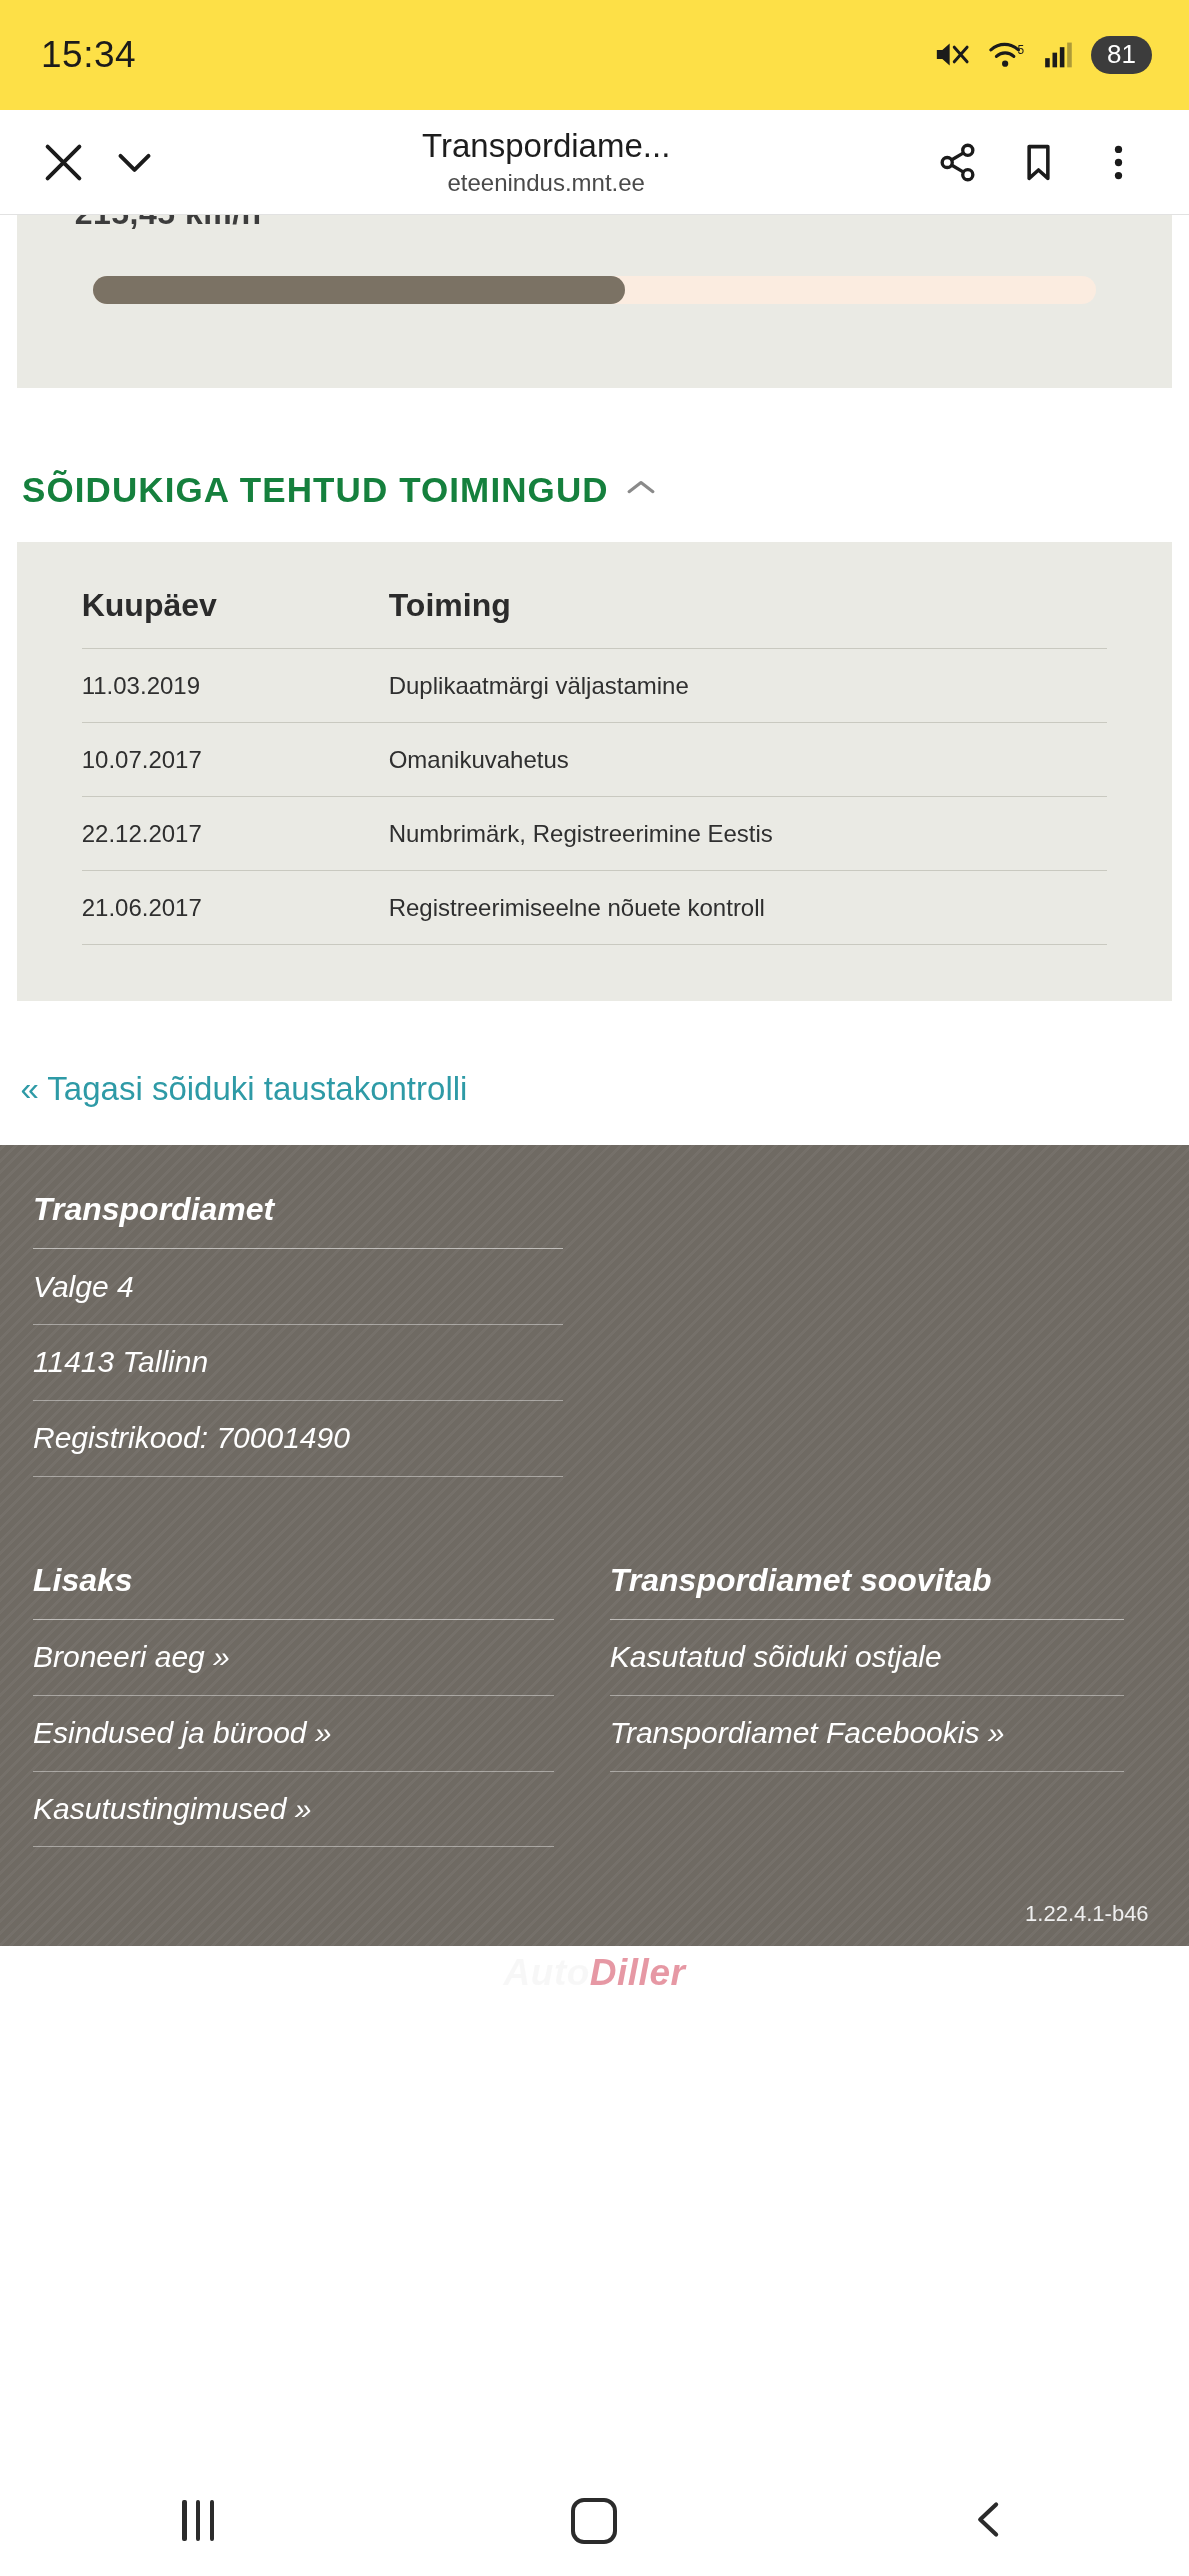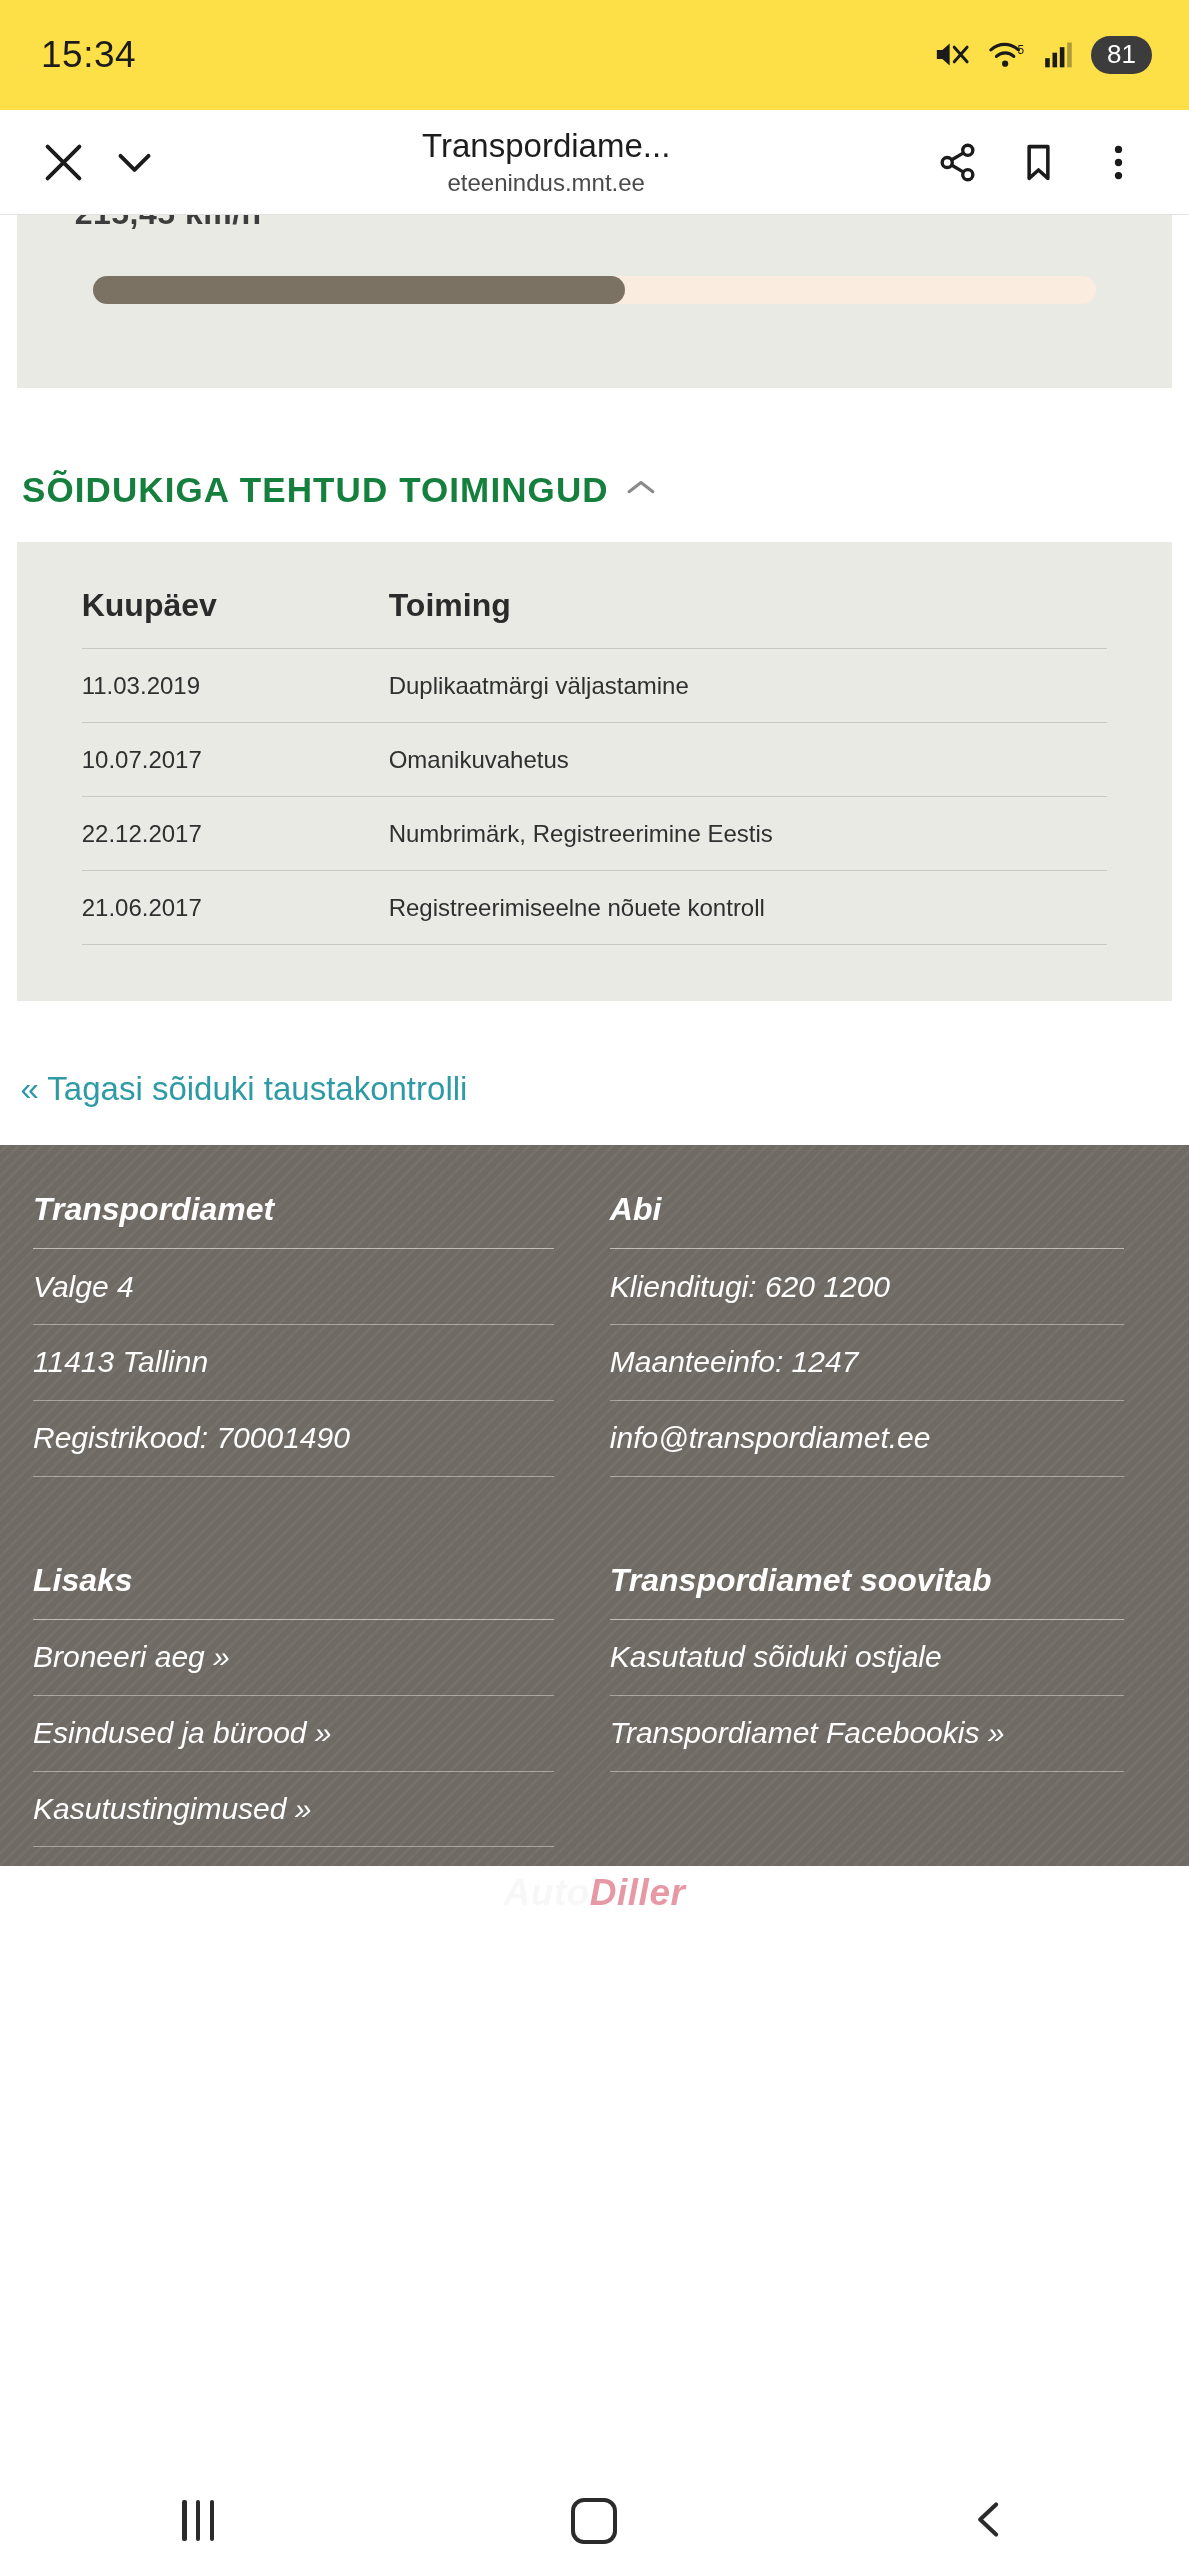--- a/index.html
+++ b/index.html
@@ -419,44 +419,39 @@
     <a class="back-link" href="#">« Tagasi sõiduki taustakontrolli</a>
 
     <div class="footer">
       <div class="footer-grid">
         <div class="footer-col">
           <div class="footer-h">Transpordiamet</div>
           <div class="footer-row">Valge 4</div>
           <div class="footer-row">11413 Tallinn</div>
           <div class="footer-row">Registrikood: 70001490</div>
         </div>
-        <div class="footer-col">
-          <div class="footer-h">Abi</div>
-          <div class="footer-row">Klienditugi: 620 1200</div>
-          <div class="footer-row">Maanteeinfo: 1247</div>
-          <a class="footer-row" href="#">info@transpordiamet.ee</a>
-        </div>
       </div>
 
       <div class="footer-gap"></div>
 
       <div class="footer-grid">
         <div class="footer-col">
           <div class="footer-h">Lisaks</div>
           <a class="footer-row" href="#">Broneeri aeg »</a>
           <a class="footer-row" href="#">Esindused ja bürood »</a>
           <a class="footer-row" href="#">Kasutustingimused »</a>
         </div>
         <div class="footer-col">
           <div class="footer-h">Transpordiamet soovitab</div>
           <a class="footer-row" href="#">Kasutatud sõiduki ostjale</a>
           <a class="footer-row" href="#">Transpordiamet Facebookis »</a>
         </div>
       </div>
 
+      <div class="footer-version">1.22.4.1-b46</div>
 
       <div class="watermark">
         <span class="wm-a">Auto</span><span class="wm-b">Diller</span>
       </div>
     </div>
   </div>
 
   <div class="navbar">
     <div class="navbtn">
       <div class="nav-recents">

